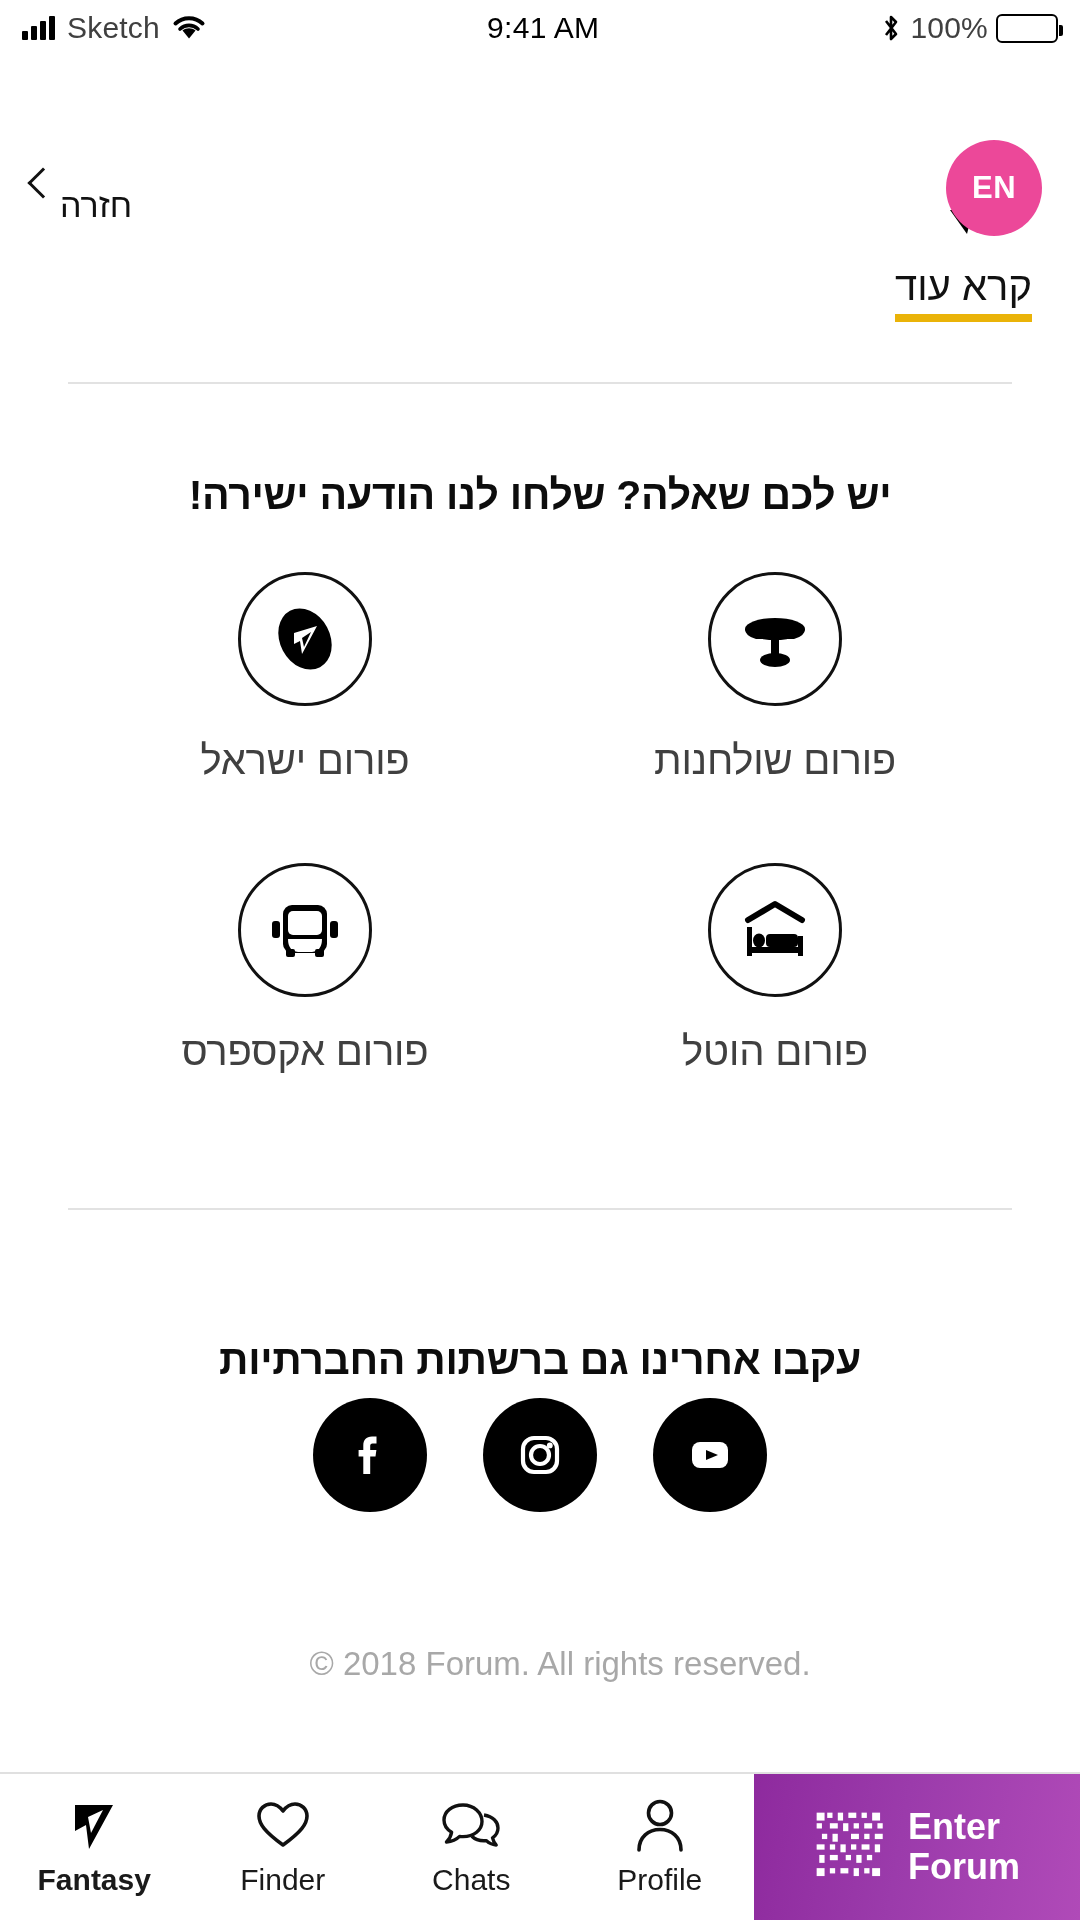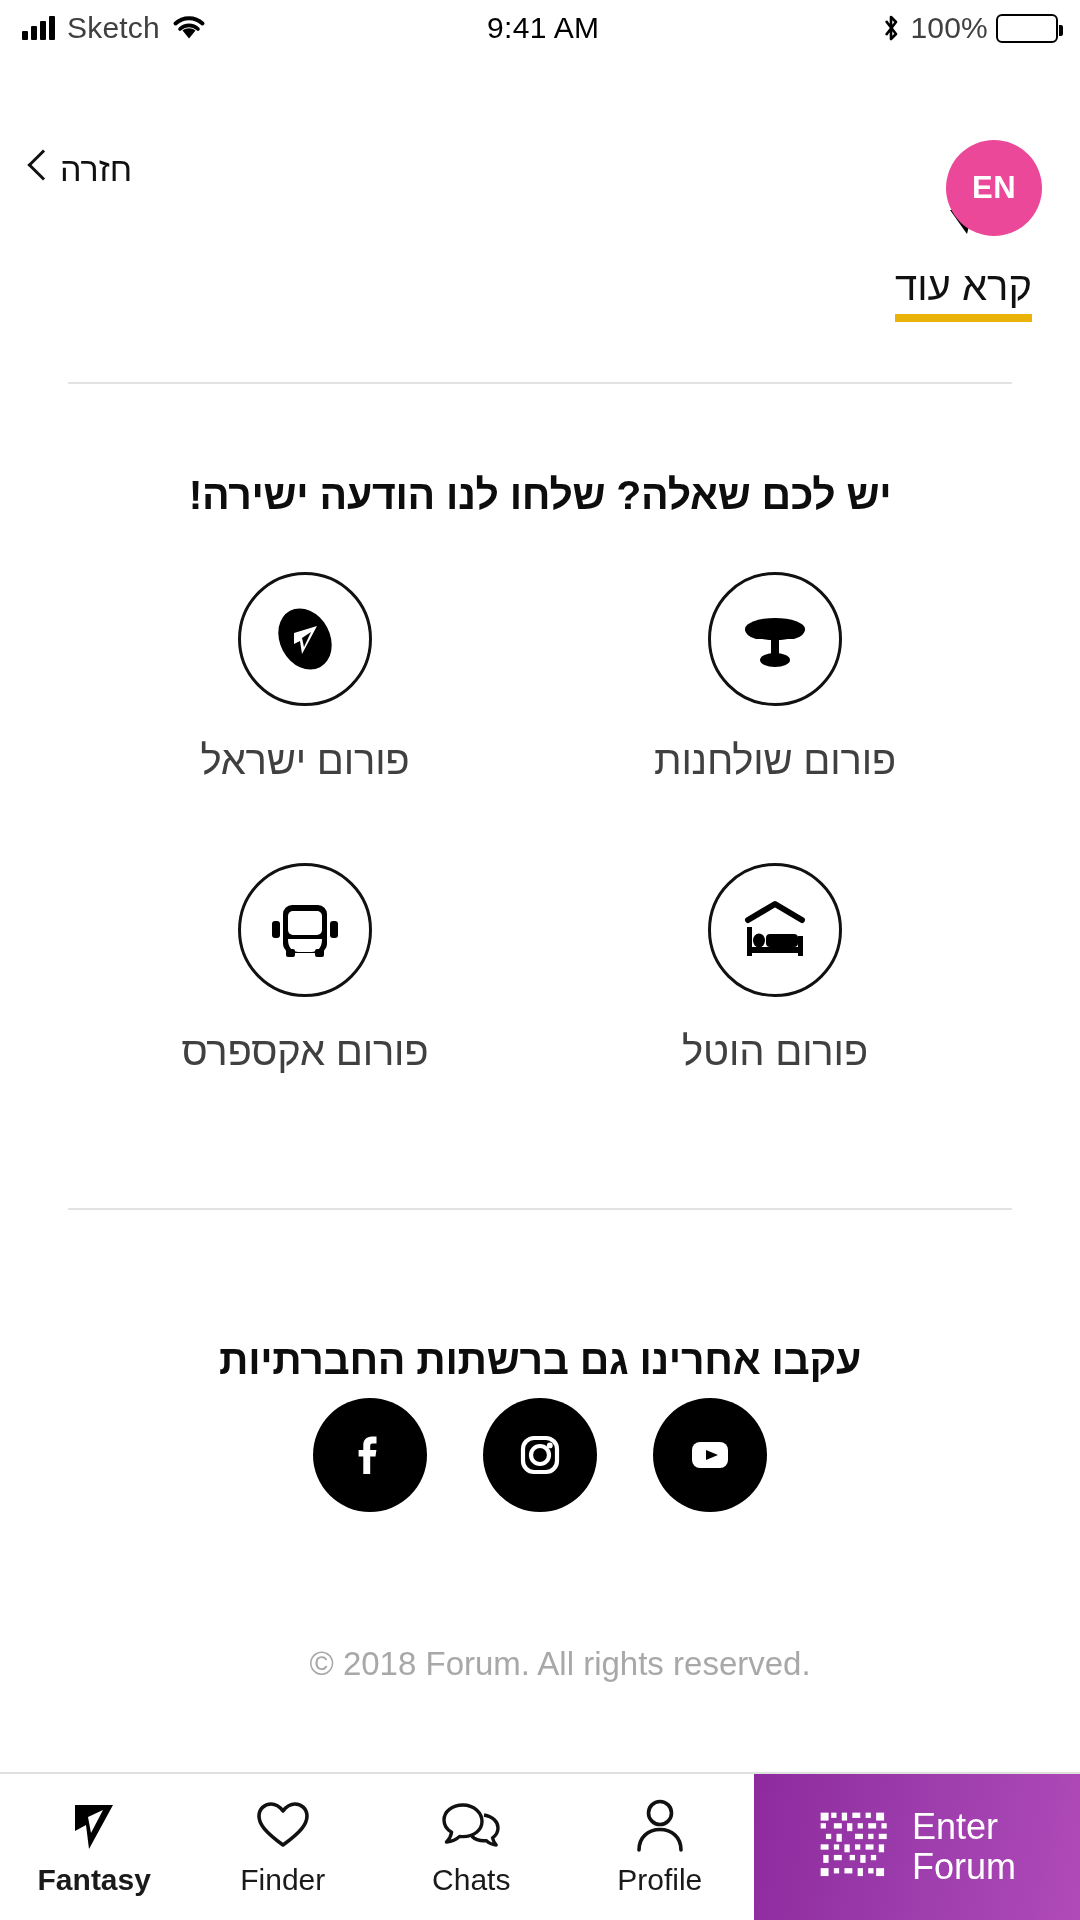--- a/index.html
+++ b/index.html
@@ -42,21 +42,21 @@
   .back-btn {
     position:absolute; left:28px; top:92px;
     display:flex; align-items:center; gap:10px;
   }
   .chev-left { width:22px; height:38px; position:relative; }
   .chev-left::before {
     content:""; position:absolute; left:4px; top:3px;
     width:19px; height:19px; border-left:3px solid #111; border-bottom:3px solid #111;
     transform:rotate(45deg);
   }
-  .back-label { font-size:34px; color:#111; font-weight:400; direction:rtl; }
+  .back-label { font-size:34px; color:#111; font-weight:400; direction:rtl;margin-top:36px; }
 
   .title-wrap {
     position:absolute; left:0; top:78px; width:1080px; text-align:center;
   }
   .title-en {
     font-size:50px; letter-spacing:7px; color:#1a1a1a;
     font-weight:300; line-height:1.05; font-family:"DejaVu Sans", sans-serif;
     transform:scaleY(1.18); transform-origin:center top;
   }
   .title-he {
@@ -154,21 +154,21 @@
   .tab-icon { height:56px; display:flex; align-items:center; justify-content:center; }
   .tab-label { font-size:30px; color:#1a1a1a; font-weight:400; }
   .tab.active .tab-label { font-weight:700; }
 
   .enter-forum {
     width:326px; background:linear-gradient(100deg,#8e2a9e 0%,#9b3bab 45%,#b04ab8 100%);
     display:flex; align-items:center; justify-content:center; gap:20px;
   }
   .qr { width:74px; height:74px; display:block; }
   .enter-label {
-    color:#fff; font-size:36px; font-weight:400; line-height:1.12;
+    color:#fff; font-size:36px; font-weight:700; line-height:1.12;
     text-align:left;
   }
 </style>
 </head>
 <body>
 
 <div id="app">
 
   <div class="statusbar">
     <div class="sb-left">

